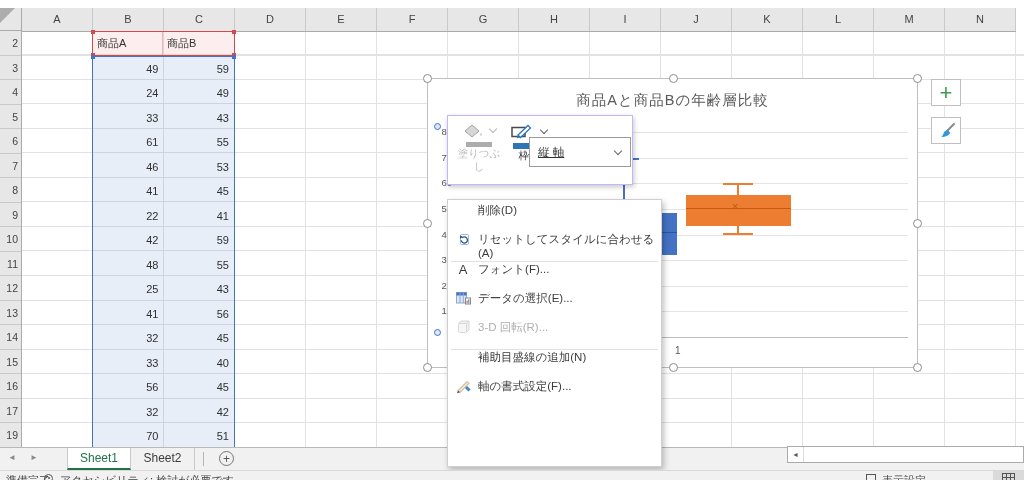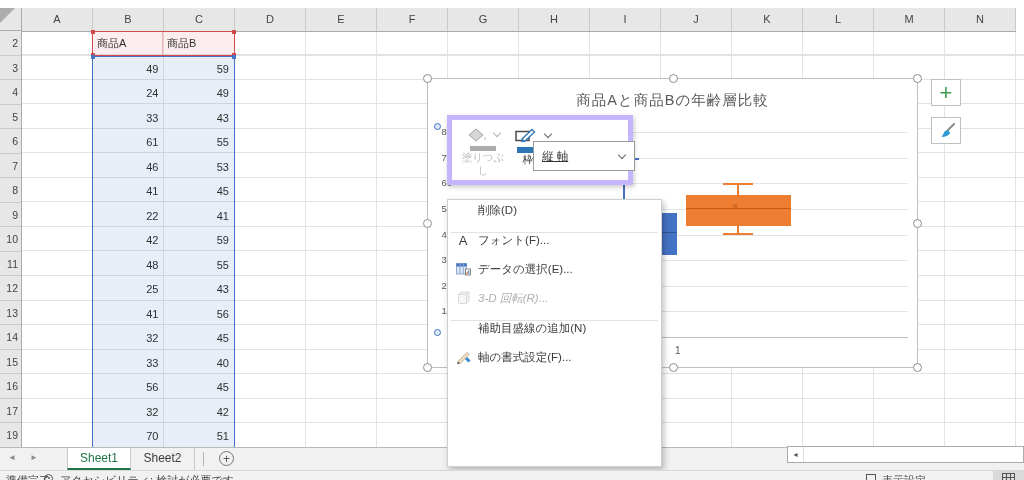--- a/index.html
+++ b/index.html
@@ -31,29 +31,29 @@
   .chart-title{position:absolute;left:0;top:12px;width:100%;text-align:center;font-size:14.5px;color:#595959;letter-spacing:1px;}
   .gl{position:absolute;left:26px;width:454px;height:1px;background:#E4E4E4;}
   .axis-x{position:absolute;left:26px;top:258px;width:454px;height:1px;background:#BDBDBD;}
   .yl{position:absolute;left:0;width:24px;text-align:right;font-size:9.5px;color:#595959;line-height:12px;}
   .ax-h{position:absolute;width:5px;height:5px;border-radius:50%;border:1px solid #4472C4;background:#DCE8F8;}
   .whisk{position:absolute;background:#ED7D31;}
   .whiskb{position:absolute;background:#4472C4;}
   
   .cbtn{position:absolute;width:30px;height:27px;background:#fff;border:1px solid #BFBFBF;box-sizing:border-box;display:flex;align-items:center;justify-content:center;}
   
-  .mtb{position:absolute;left:447px;top:115px;width:186px;height:70px;background:#fff;border:5px solid #c4b5fd;box-shadow:1px 2px 5px rgba(0,0,0,.22);box-sizing:border-box;z-index:30;}
+  .mtb{position:absolute;left:447px;top:115px;width:186px;height:70px;background:#fff;border:1px solid #c4b5fd;box-shadow:1px 2px 5px rgba(0,0,0,.22);box-sizing:border-box;z-index:30;}
   .mtb-lbl{font-size:10.5px;text-align:center;line-height:13px;}
   .chev{display:inline-block;width:5px;height:5px;border-right:1.4px solid #666;border-bottom:1.4px solid #666;transform:rotate(45deg);}
   .combo{position:absolute;left:81px;top:21px;width:102px;height:30px;border:1px solid #9B9B9B;background:#fff;box-sizing:border-box;}
   
   .menu{position:absolute;left:447px;top:199px;width:215px;height:268px;background:#fff;border:1px solid #CFCFCF;box-shadow:2px 3px 6px rgba(0,0,0,.25);box-sizing:border-box;z-index:40;padding-top:3px;}
   .mi{position:relative;height:29px;display:flex;font-size:11.5px;color:#3C3C3C;}
   .mi .ic{width:30px;text-align:center;flex:0 0 30px;}
-  .mi.dis{color:#AFAFAF;font-style:italic;} .mi.dis svg{opacity:.5;}
+  .mi.dis{color:#AFAFAF;} .mi.dis svg{opacity:.5;}
   .msep{height:1px;background:#E2E2E2;margin:0 3px;}
   .hlt{position:absolute;left:36px;top:20px;width:132px;height:10px;background:#FFE93D;border-radius:5px/4px;transform:rotate(-0.6deg);}
   .mi .lb{position:relative;z-index:1;}
   
   .tabbar{position:absolute;left:0;top:447px;width:1024px;height:23px;background:#F1F1F1;border-top:1px solid #B9B9B9;box-sizing:border-box;z-index:20;}
   .tab{position:absolute;top:0;height:22px;line-height:21px;text-align:center;font-size:12px;box-sizing:border-box;}
   .navarr{position:absolute;top:5px;font-size:8px;color:#8A8A8A;}
   .plus-circle{position:absolute;left:219px;top:3px;width:15px;height:15px;border:1px solid #767676;border-radius:50%;color:#555;
     font-size:12px;line-height:14px;text-align:center;box-sizing:border-box;}
   .hscroll{position:absolute;left:787px;top:446px;width:237px;height:17px;background:#fff;border:1px solid #ABABAB;box-sizing:border-box;z-index:25;}
@@ -284,20 +284,28 @@
       <span style="position:absolute;left:8px;top:7px;font-size:11.5px;color:#333;text-decoration:underline;">縦 軸</span>
       <span class="chev" style="position:absolute;right:9px;top:10px;"></span>
     </div>
   </div>
 
   <div class="menu" id="menu">
       <div class="mi">
         <div class="ic"></div>
         <div class="lb">削除(D)</div>
       </div>
+      <div class="mi">
+        <div class="ic"><svg width="14" height="14" viewBox="0 0 14 14">
+            <rect x="4.5" y="2.5" width="8" height="10" rx="1" fill="#fff" stroke="#9CB6DF"></rect>
+            <path d="M5.2 8.2 a3.1 3.1 0 1 0 1-2.5" fill="none" stroke="#2B579A" stroke-width="1.3"></path>
+            <path d="M4 3.2 L7 5 L4 6.8 Z" fill="#2B579A"></path>
+          </svg></div>
+        <div class="lb">リセットしてスタイルに合わせる(A)</div>
+      </div>
       <div class="msep"></div>
       <div class="mi">
         <div class="ic"><span style="font-size:13px;color:#3C3C3C;font-weight:500;">A</span></div>
         <div class="lb">フォント(F)...</div>
       </div>
       <div class="mi">
         <div class="ic"><svg width="15" height="14">
             <rect x="0.5" y="1.5" width="10" height="10.5" fill="#DCE6F2" stroke="#8FAAD0"></rect>
             <rect x="0.5" y="1.5" width="10" height="3" fill="#4472C4"></rect>
             <line x1="4" y1="1.5" x2="4" y2="12" stroke="#8FAAD0"></line>

